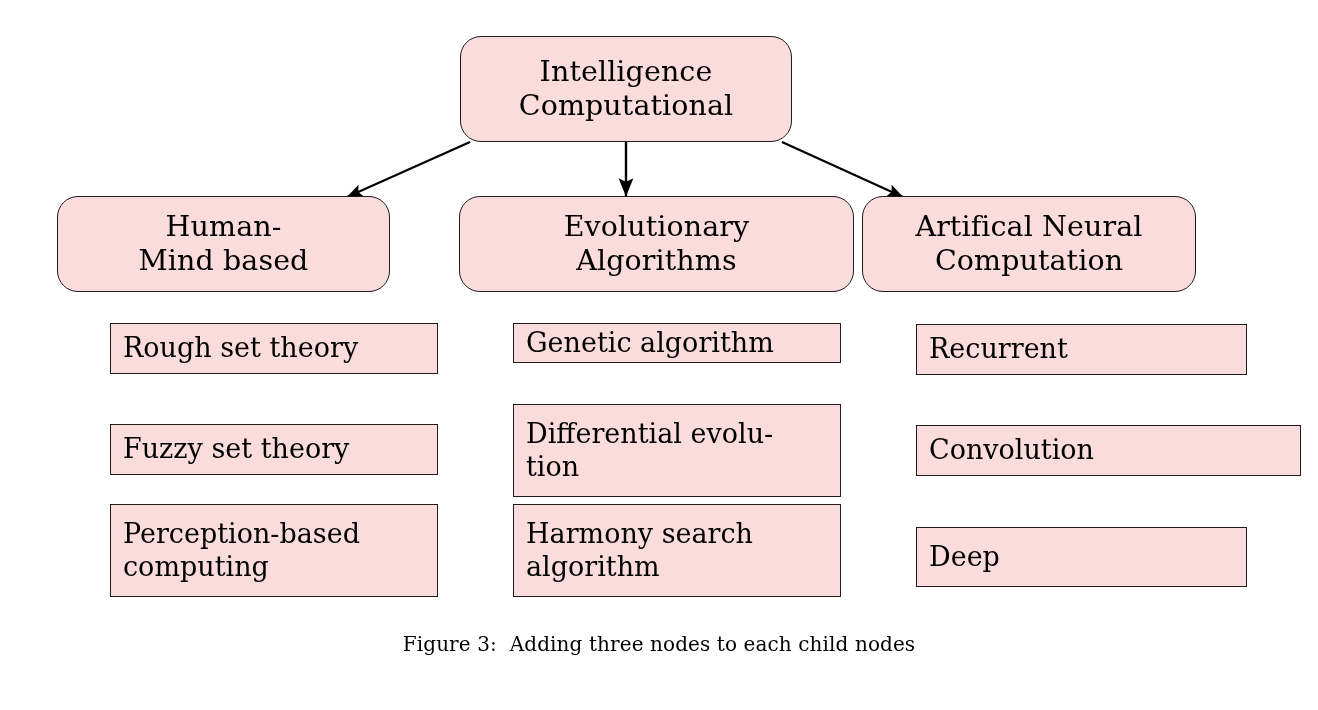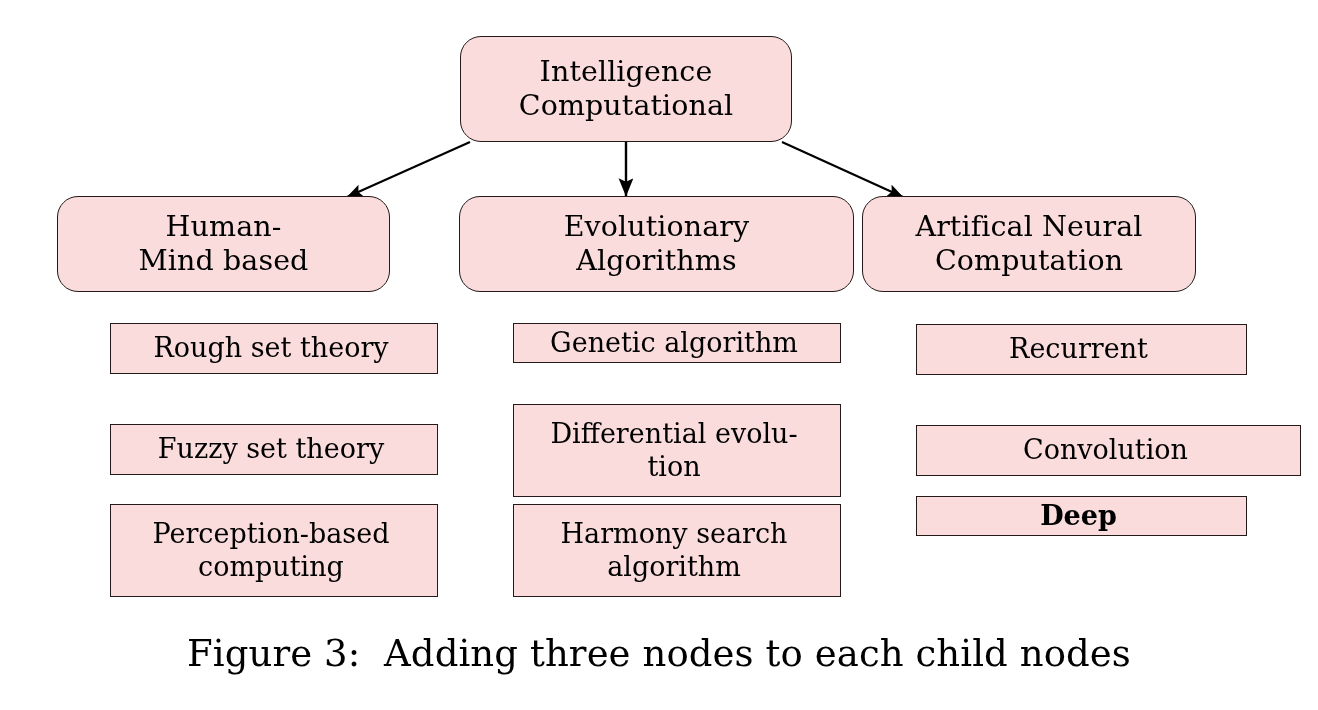--- a/index.html
+++ b/index.html
@@ -48,36 +48,36 @@
 
   
   .lbox {
     position: absolute;
     box-sizing: border-box;
     background: #fbdcdc;
     border: 1.6px solid #241a1a;
     display: flex;
     flex-direction: column;
     justify-content: center;
-    align-items: center;
+    align-items: flex-start;
     text-align: left;
     font-size: 27px;
     line-height: 1.2;
     padding-left: 12px;
     padding-right: 18px;
   }
   .lbox .ln { display: block; white-space: pre; }
 
   #caption {
     position: absolute;
     left: 0;
     top: 632px;
     width: 1318px;
     text-align: center;
-    font-size: 37px;
+    font-size: 20px;
     letter-spacing: 0.1px;
     white-space: pre;
   }
 </style>
 </head>
 <body>
 
 <div id="figure">
 
   <svg id="edges" viewBox="0 0 1318 710" width="1318" height="710">
@@ -136,19 +136,19 @@
     <span class="ln">Harmony search</span>
     <span class="ln">algorithm</span>
   </div>
 
   <div class="lbox" style="left:916px; top:324px; width:331px; height:51px;">
     <span class="ln">Recurrent</span>
   </div>
   <div class="lbox" style="left:916px; top:425px; width:385px; height:51px;">
     <span class="ln">Convolution</span>
   </div>
-  <div class="lbox" style="left:916px; top:496px; width:331px; height:40px;font-weight:bold;">
+  <div class="lbox" style="left:916px; top:527px; width:331px; height:60px;">
     <span class="ln">Deep</span>
   </div>
 
   <div id="caption">Figure 3:  Adding three nodes to each child nodes</div>
 
 </div>
 
 </body></html>

